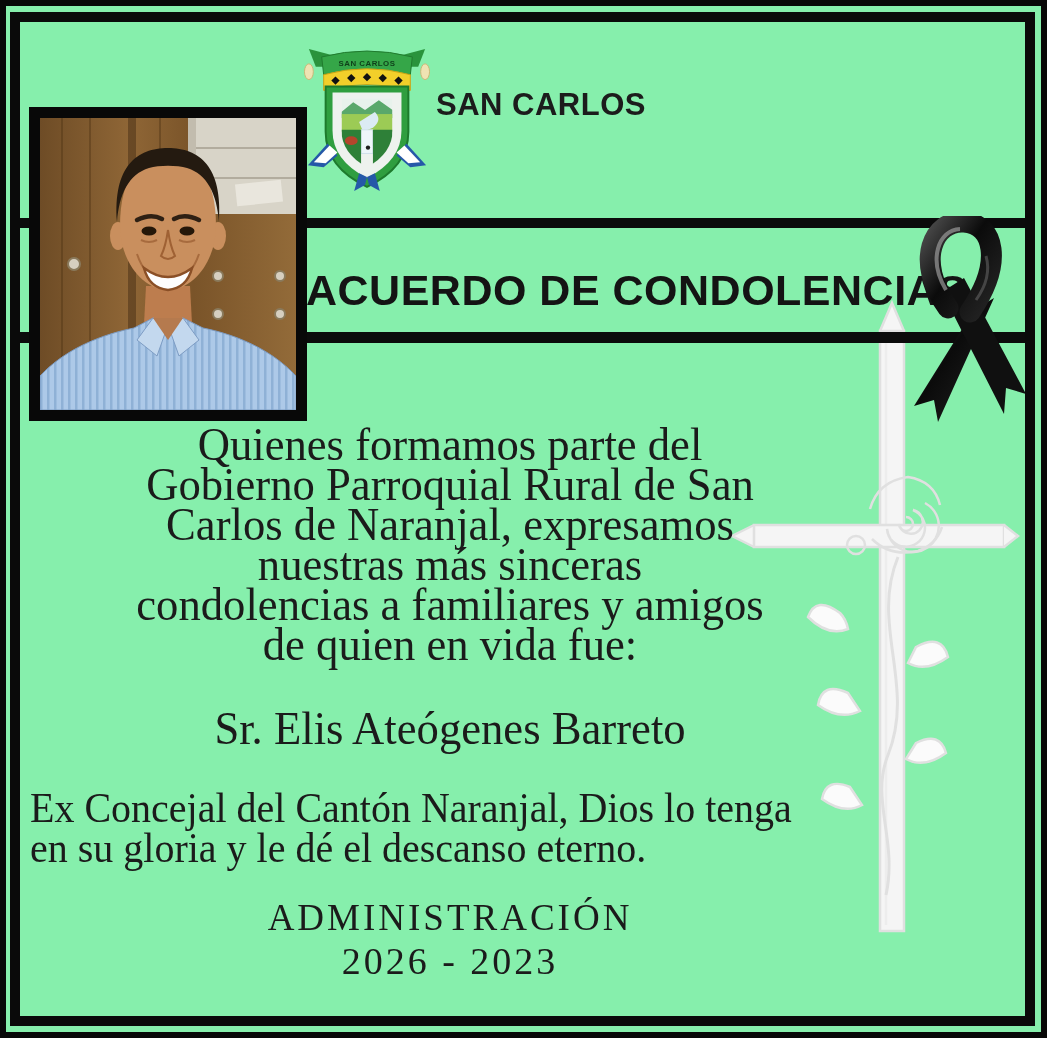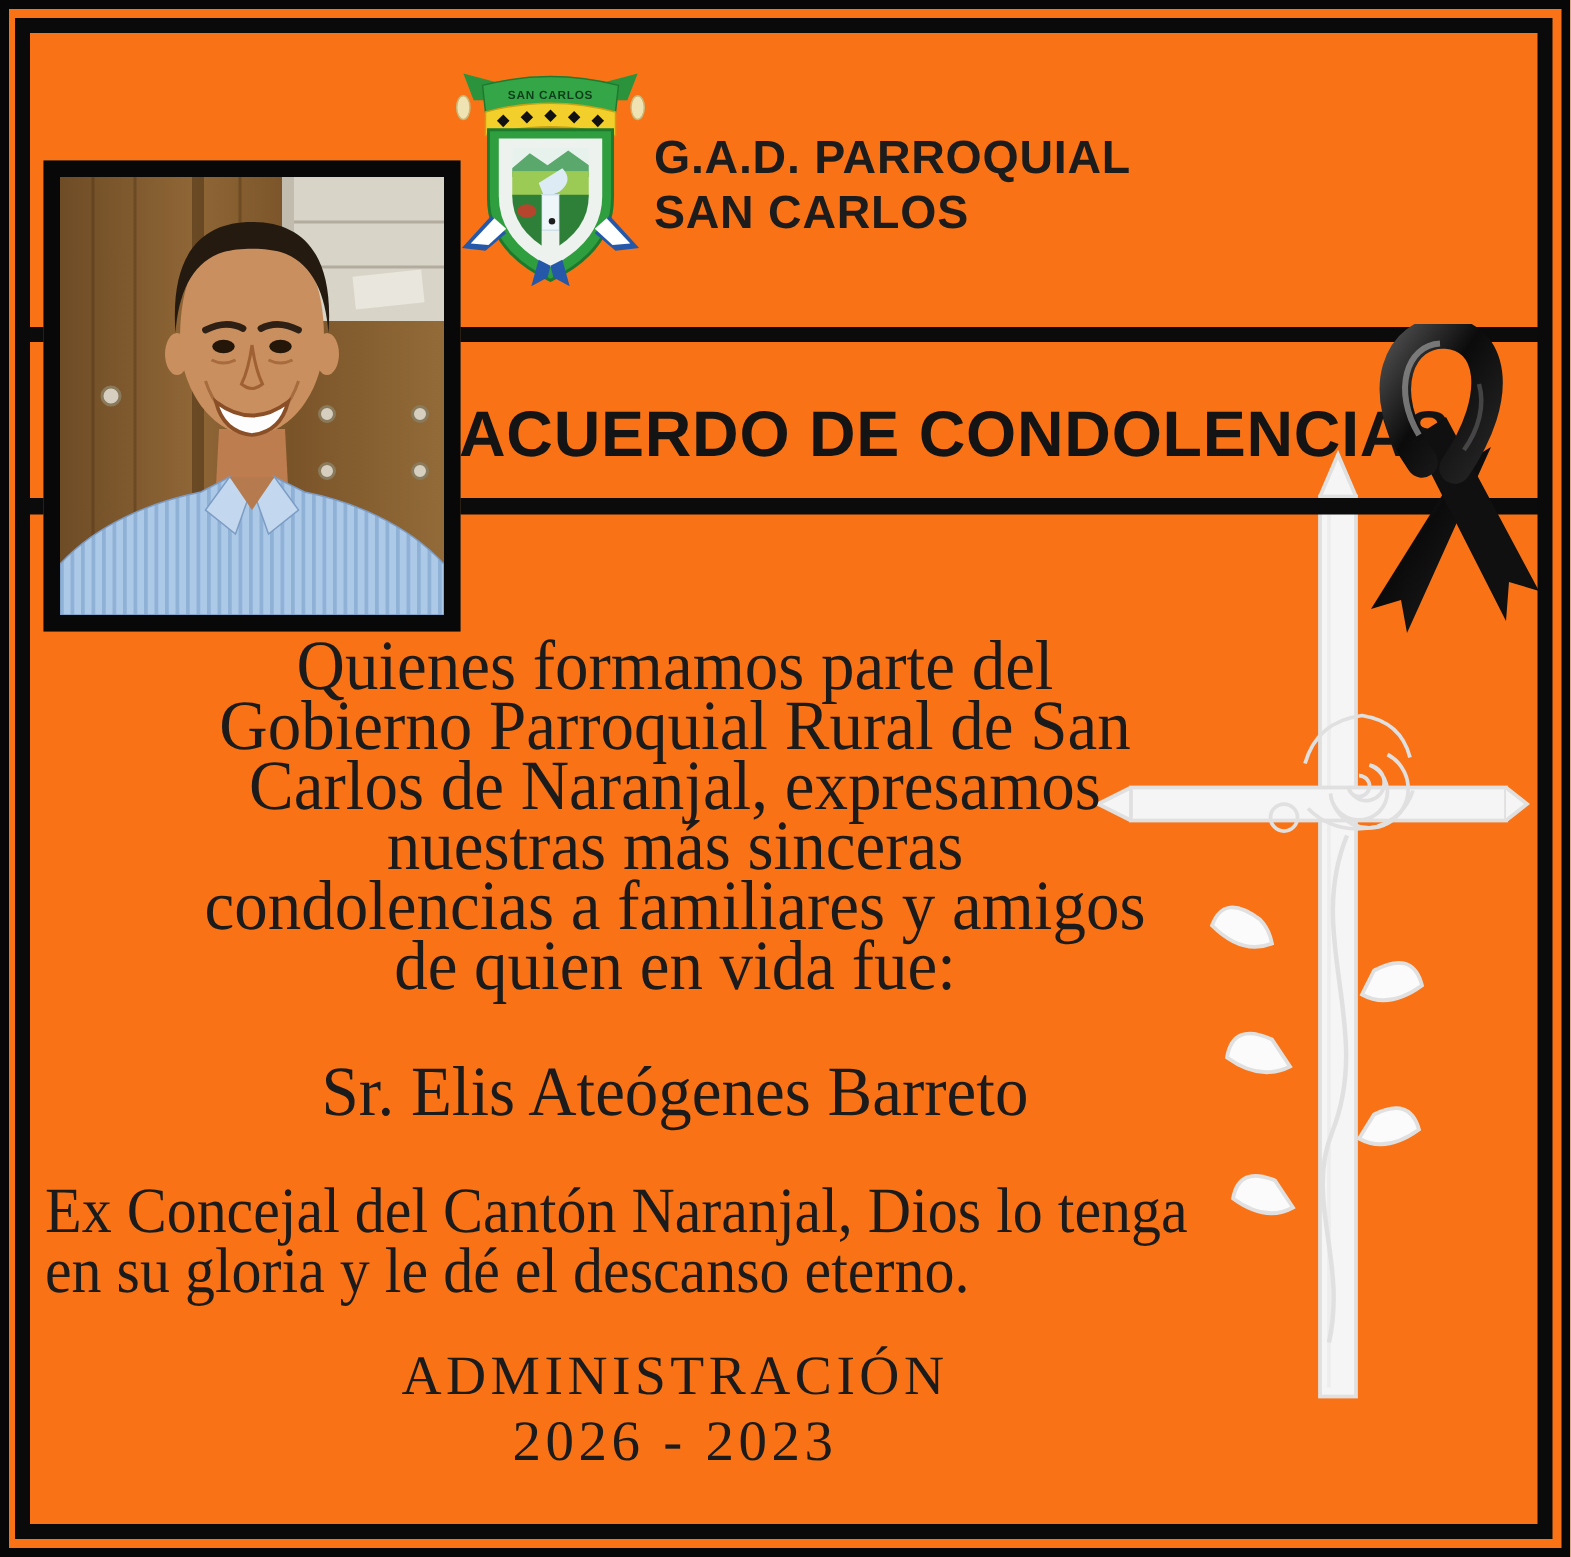--- a/index.html
+++ b/index.html
@@ -1,16 +1,16 @@
 <!DOCTYPE html>
 <html><head>
 <meta charset="utf-8">
 <style>
   html,body{margin:0;padding:0;background:#ffffff;}
-  .canvas{position:relative;width:1047px;height:1038px;background:#f97316;overflow:hidden;
+  .canvas{position:relative;width:1047px;height:1038px;background:#86efac;overflow:hidden;
           font-family:"Liberation Serif", serif;color:#1b1b1b;}
   
   .frame-outer{position:absolute;inset:0;border:6px solid #070707;z-index:5;pointer-events:none;}
   .frame-inner{position:absolute;top:12px;left:10px;right:12px;bottom:12px;border:10px solid #0a0a0a;z-index:5;pointer-events:none;}
   
   .divider{position:absolute;left:14px;right:16px;background:#0b0b0b;z-index:2;}
   .divider1{top:218px;height:10px;}
   .divider2{top:332px;height:11px;}
   
   .crest{position:absolute;left:302px;top:42px;width:130px;height:152px;z-index:3;}
@@ -102,21 +102,20 @@
     </g>
     <path d="M26,102 L6,124 L22,126 L36,114 Z" fill="#2558a8"></path>
     <path d="M106,102 L126,124 L110,126 L96,114 Z" fill="#2558a8"></path>
     <path d="M28,104 L12,121 L24,122 L36,111 Z" fill="#ffffff"></path>
     <path d="M104,104 L120,121 L108,122 L96,111 Z" fill="#ffffff"></path>
     <path d="M58,132 L53,150 L64,144 L66,136 Z" fill="#2558a8"></path>
     <path d="M74,132 L79,150 L68,144 L66,136 Z" fill="#2558a8"></path>
   </svg>
 
   <div class="org-title">
-    <div>G.A.D. PARROQUIAL</div>
     <div>SAN CARLOS</div>
   </div>
 
   <div class="band-title">ACUERDO DE CONDOLENCIAS</div>
 
   <div class="photo-frame">
     <svg viewBox="0 0 256 292" preserveAspectRatio="none" aria-hidden="true">
       <defs>
         <linearGradient id="wood" x1="0" y1="0" x2="1" y2="0">
           <stop offset="0" stop-color="#6e4c26"></stop>

